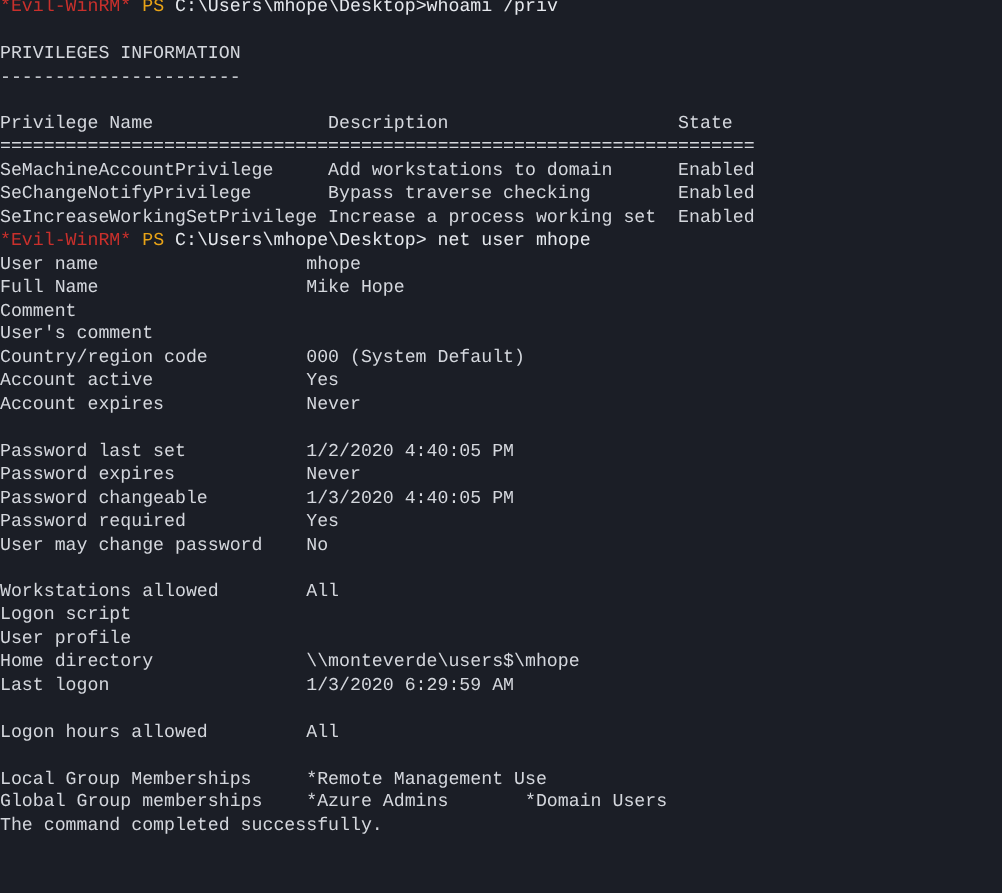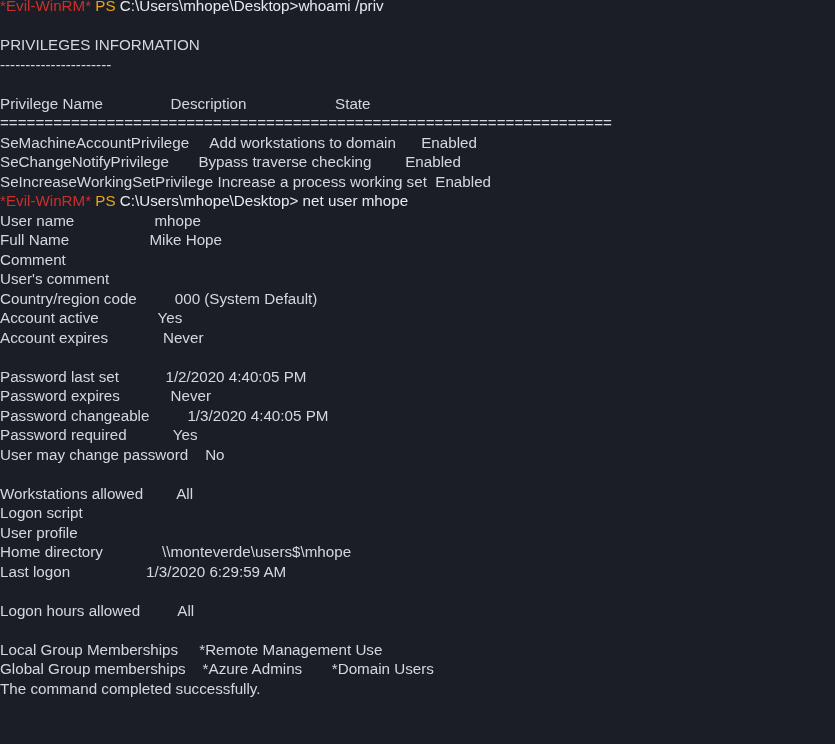--- a/index.html
+++ b/index.html
@@ -7,21 +7,21 @@
     margin: 0;
     padding: 0;
     background: #1b1e26;
   }
   #terminal {
     position: relative;
     width: 835px;
     height: 744px;
     background: #1b1e26;
     overflow: hidden;
-    font-family: Liberation Sans, sans-serif;
+    font-family: Liberation Mono, monospace;
     font-size: 15.2px;
     line-height: 19.5px;
     letter-spacing: 0;
     color: #d4d7dd;
     -webkit-font-smoothing: antialiased;
   }
   #screen {
     position: absolute;
     left: 0;
     top: -4px;

